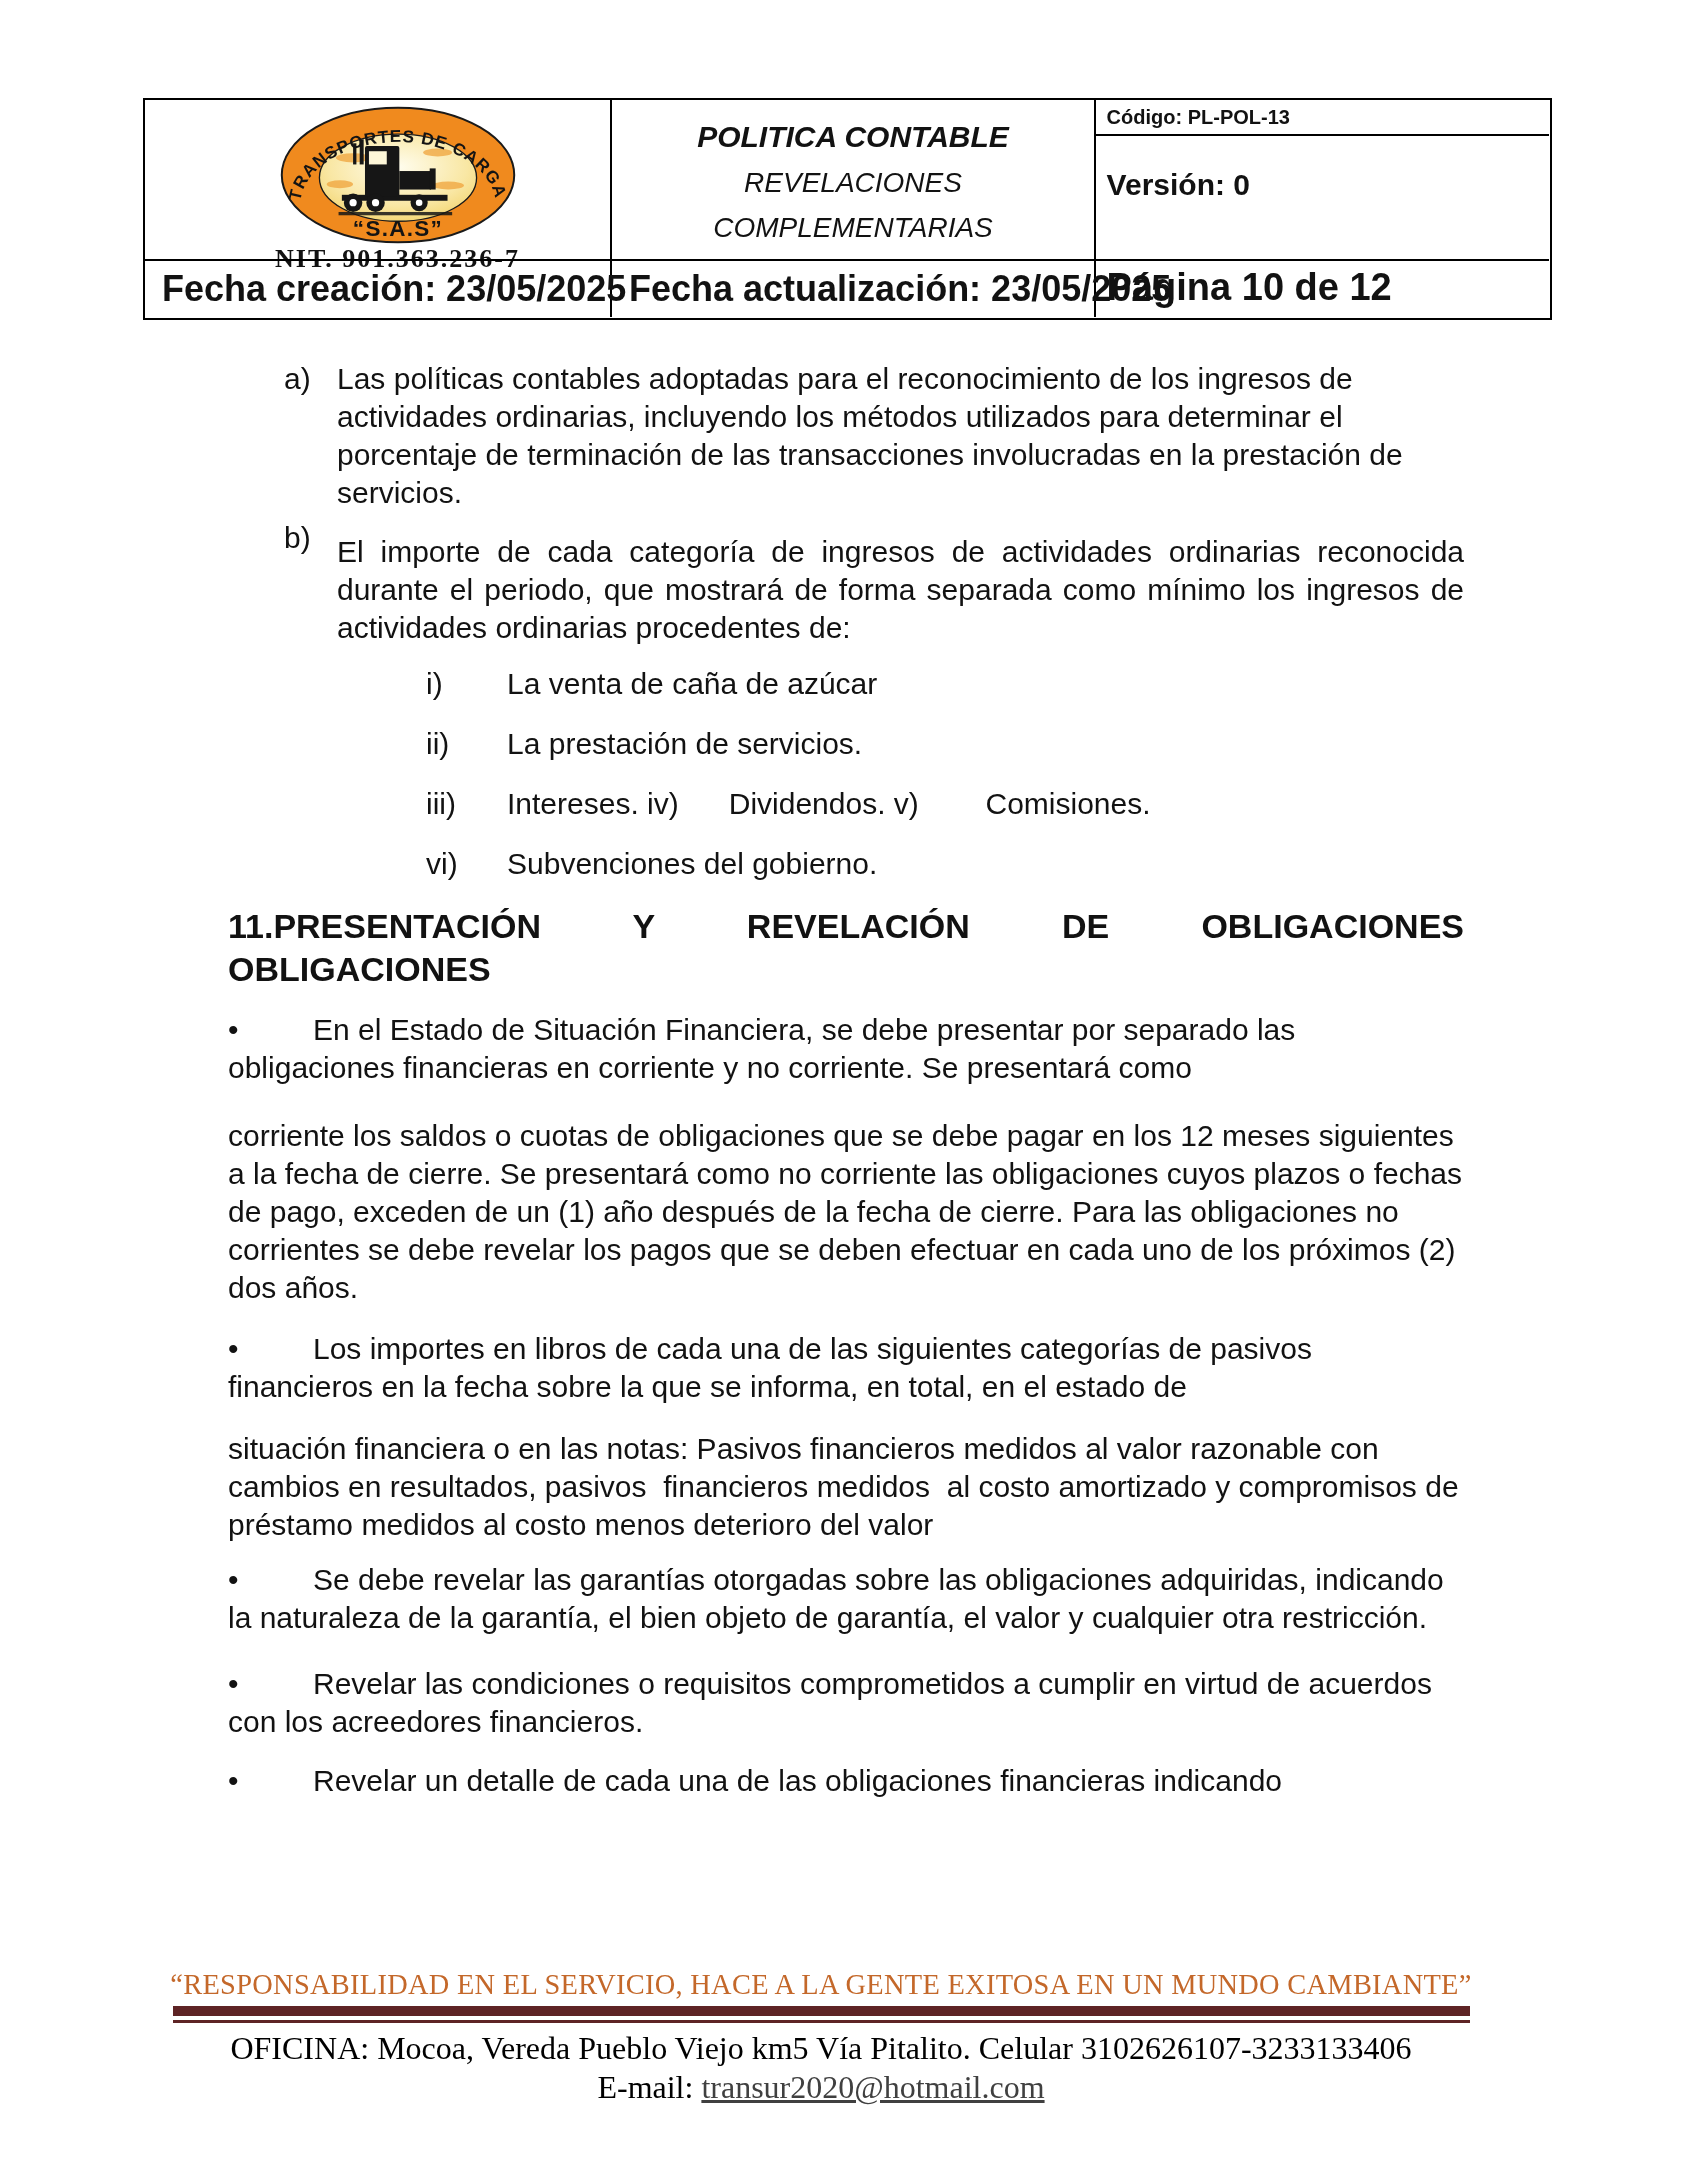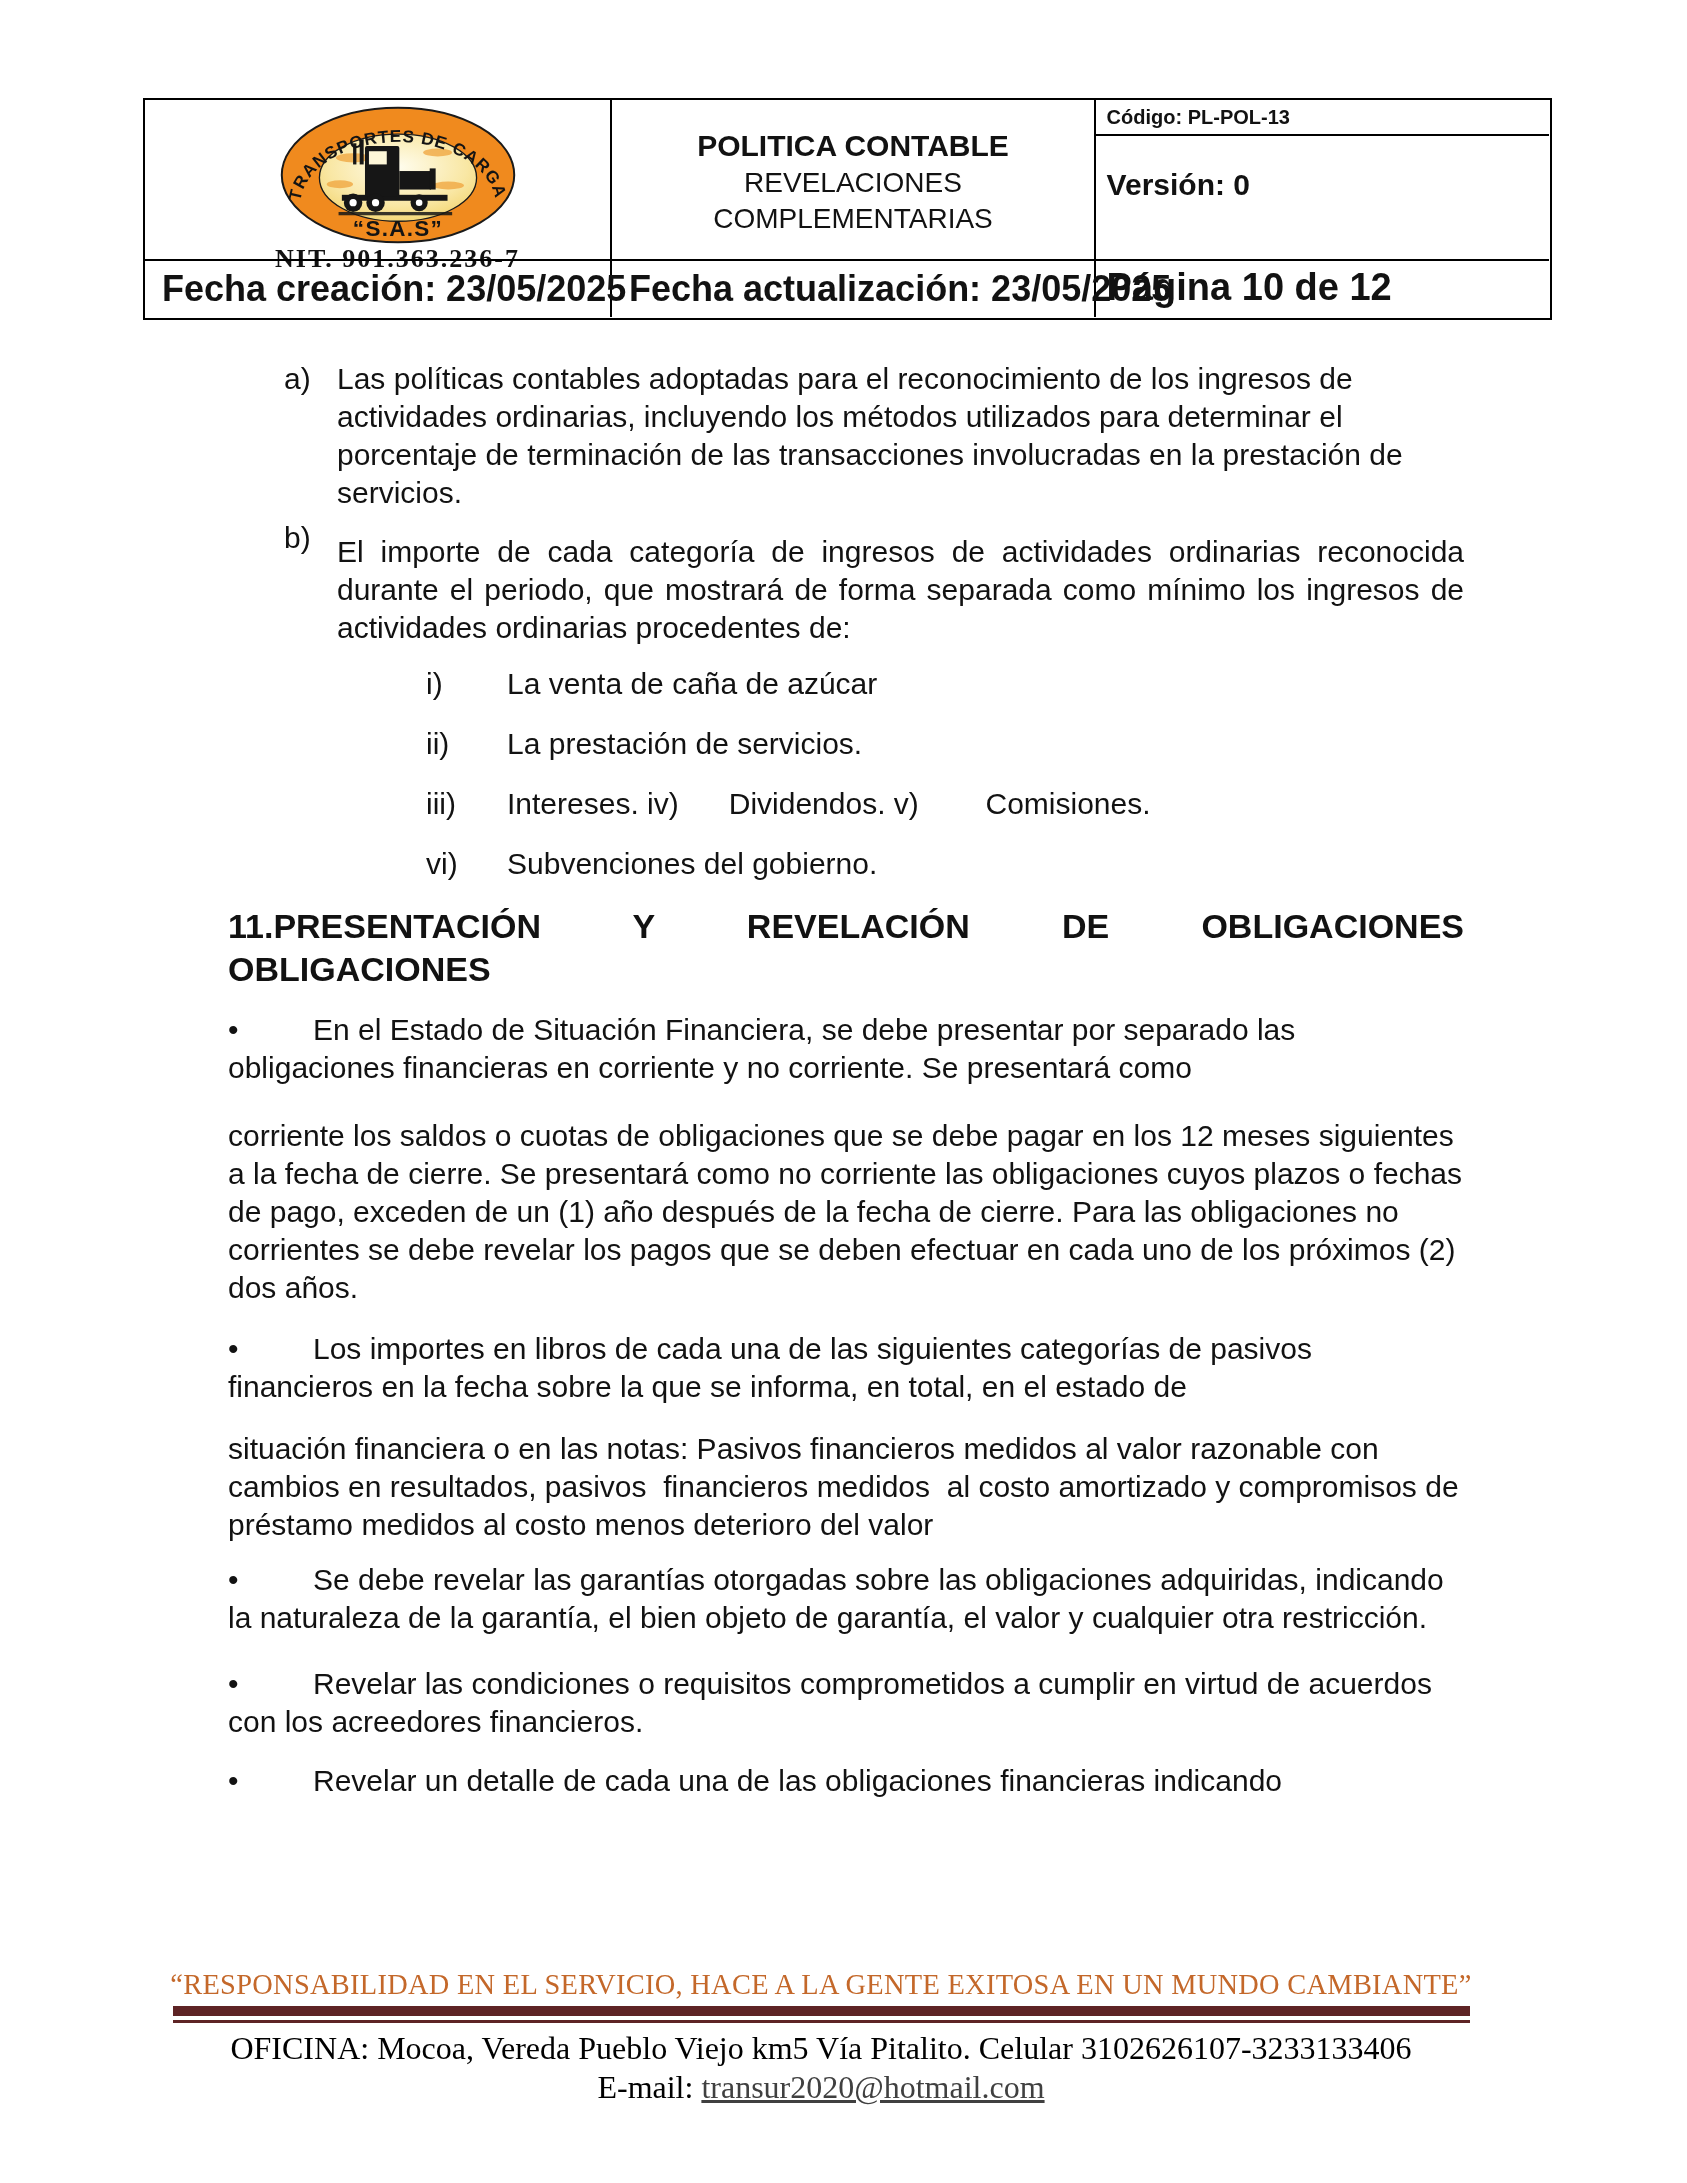--- a/index.html
+++ b/index.html
@@ -25,21 +25,21 @@
     padding-top:5.3px;
   }
   .logo-stack { display:flex; flex-direction:column; align-items:center; margin-left:40px; }
   .nit {
     font-family:"Liberation Serif", serif; font-weight:bold; font-size:26px;
     letter-spacing:2px; margin-top:-1.3px; white-space:nowrap;
   }
   .title-cell {
     grid-row:1/3; grid-column:2; border-right:2.6px solid #000;
     display:flex; flex-direction:column; align-items:center; justify-content:center;
-    gap:4px; padding-top:4px; text-align:center;
+    gap:13px; padding-top:4px; text-align:center;font-style:italic;
   }
   .doc-title { font-weight:bold; font-size:30px; }
   .doc-sub   { font-weight:normal; font-size:28px; }
   .code-cell {
     grid-row:1; grid-column:3; border-bottom:2.6px solid #000;
     display:flex; align-items:center; padding-left:10.6px;
     font-weight:bold; font-size:20px;
   }
   .version-cell {
     grid-row:2; grid-column:3;

